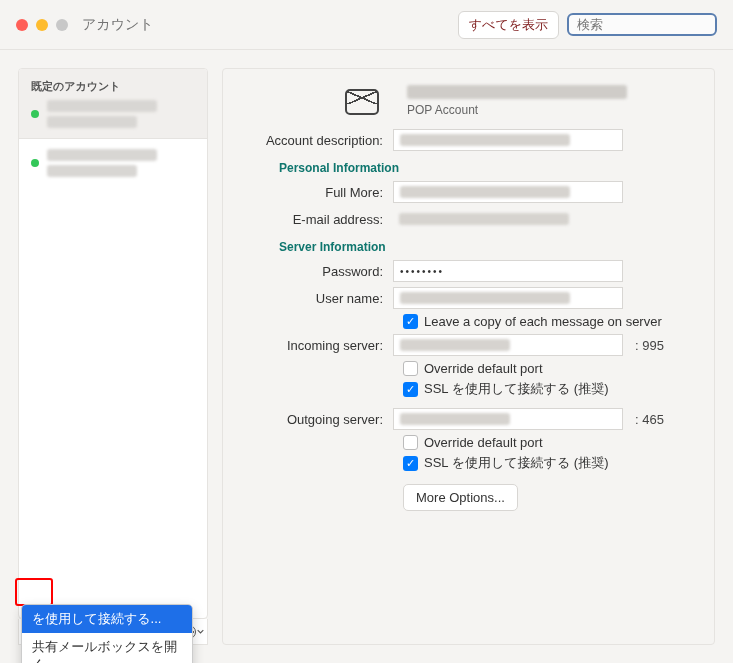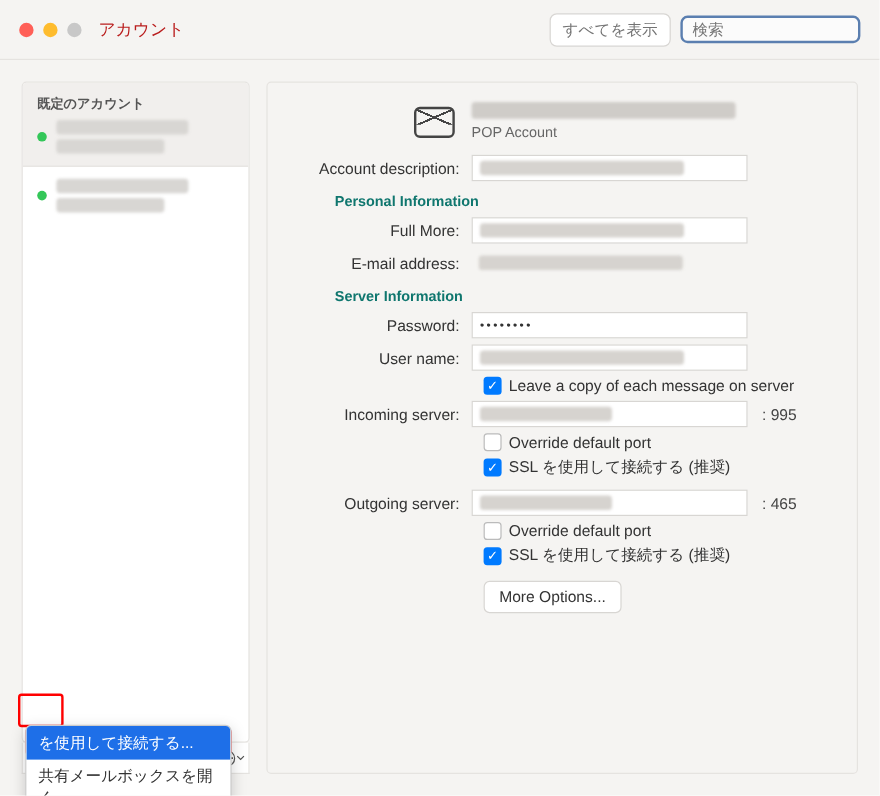--- a/index.html
+++ b/index.html
@@ -4,23 +4,23 @@
 <style>
 *{box-sizing:border-box;margin:0;padding:0;font-family:-apple-system,"Hiragino Sans","Helvetica Neue",sans-serif;font-size:13px;color:#333}
 body{background:#fff}
 .window{width:733px;height:663px;background:#f5f4f2;position:relative}
 .titlebar{height:50px;display:flex;align-items:center;padding:0 16px;border-bottom:1px solid #e5e3e0}
 .traffic{display:flex;gap:8px;margin-right:14px}
 .tdot{width:12px;height:12px;border-radius:50%}
 .tr{background:#ff5f57}
 .ty{background:#febc2e}
 .tg{background:#c8c8c8}
-.title{font-size:14px;color:#b91c1c;font-weight:400}
+.title{font-size:14px;color:#737373;font-weight:400}
 .spacer{flex:1}
-.toolbtn{background:#fff;border:1px solid #d8d6d3;border-radius:6px;padding:4px 10px;margin-right:8px;color:#737373}
+.toolbtn{background:#fff;border:1px solid #d8d6d3;border-radius:6px;padding:4px 10px;margin-right:8px;color:#7f1d1d}
 .searchwrap{border:2px solid #5b7fb0;border-radius:6px;padding:2px 8px;display:flex;background:#fbfbfb;width:150px}
 .searchwrap input{border:0;outline:0;background:transparent;flex:1;color:#888}
 .body{display:flex;padding:18px;gap:14px;height:calc(100% - 50px)}
 .sidebar{width:190px;display:flex;flex-direction:column}
 .acctlist{flex:1;background:#fff;border:1px solid #e5e3e0;border-radius:4px;overflow:hidden}
 .acctitem{padding:10px 12px}
 .acctitem.sel{background:#f1efed;border-bottom:1px solid #e5e3e0}
 .acctlabel{font-size:11px;font-weight:600;color:#555;margin-bottom:6px}
 .acctrow{display:flex;align-items:center;gap:8px}
 .dotg{width:8px;height:8px;border-radius:50%;background:#34c759;flex:none}
@@ -30,21 +30,21 @@
 .bottombar{height:26px;background:#fff;border:1px solid #e5e3e0;border-top:0;display:flex;align-items:center}
 .bb-seg{width:28px;height:100%;display:flex;align-items:center;justify-content:center;border-right:1px solid #e5e3e0;font-size:13px;color:#555}
 .bb-seg.plus{gap:1px}
 .bb-spacer{flex:1}
 .bb-gear{width:28px;display:flex;align-items:center;justify-content:center;color:#555;font-size:12px}
 .hl-red{position:absolute;border:2px solid red;border-radius:3px;pointer-events:none}
 .menu{position:absolute;left:21px;top:604px;width:172px;background:#fff;border:1px solid #ccc;border-radius:5px;box-shadow:0 4px 12px rgba(0,0,0,.18);overflow:hidden}
 .menu .mi{padding:5px 10px;font-size:13px}
 .menu .mi.sel{background:#1e6fe8;color:#fff}
 .main{flex:1;background:#f5f4f2;border:1px solid #e5e3e0;border-radius:4px;padding:16px 22px;overflow:auto}
-.hdr{display:flex;gap:14px;align-items:flex-start;margin-bottom:12px;margin-left:100px}
+.hdr{display:flex;gap:28px;align-items:flex-start;margin-bottom:12px;margin-left:100px}
 .mailicon{width:34px;height:26px;border:2.5px solid #444;border-radius:5px;position:relative;margin-top:4px}
 .mailicon:before{content:"";position:absolute;top:0;left:0;right:0;height:13px;background:linear-gradient(to bottom right,transparent 48%,#444 48%,#444 55%,transparent 55%),linear-gradient(to bottom left,transparent 48%,#444 48%,#444 55%,transparent 55%)}
 .hdr .blur{height:14px;width:220px;background:#cfccc8}
 .subtype{font-size:12px;color:#666;margin-top:4px}
 .row{display:flex;align-items:center;margin:5px 0}
 .lbl{width:148px;text-align:right;padding-right:10px;color:#333}
 .fld{width:230px;height:22px;border:1px solid #d8d6d3;background:#fff;display:flex;align-items:center;padding:0 6px}
 .fld .blur{height:12px;width:170px;background:#d6d3cf}
 .sect{font-weight:700;font-size:12px;color:#0f766e;margin:10px 0 6px 34px}
 .check{display:flex;align-items:center;gap:6px;margin:4px 0;margin-left:158px}

